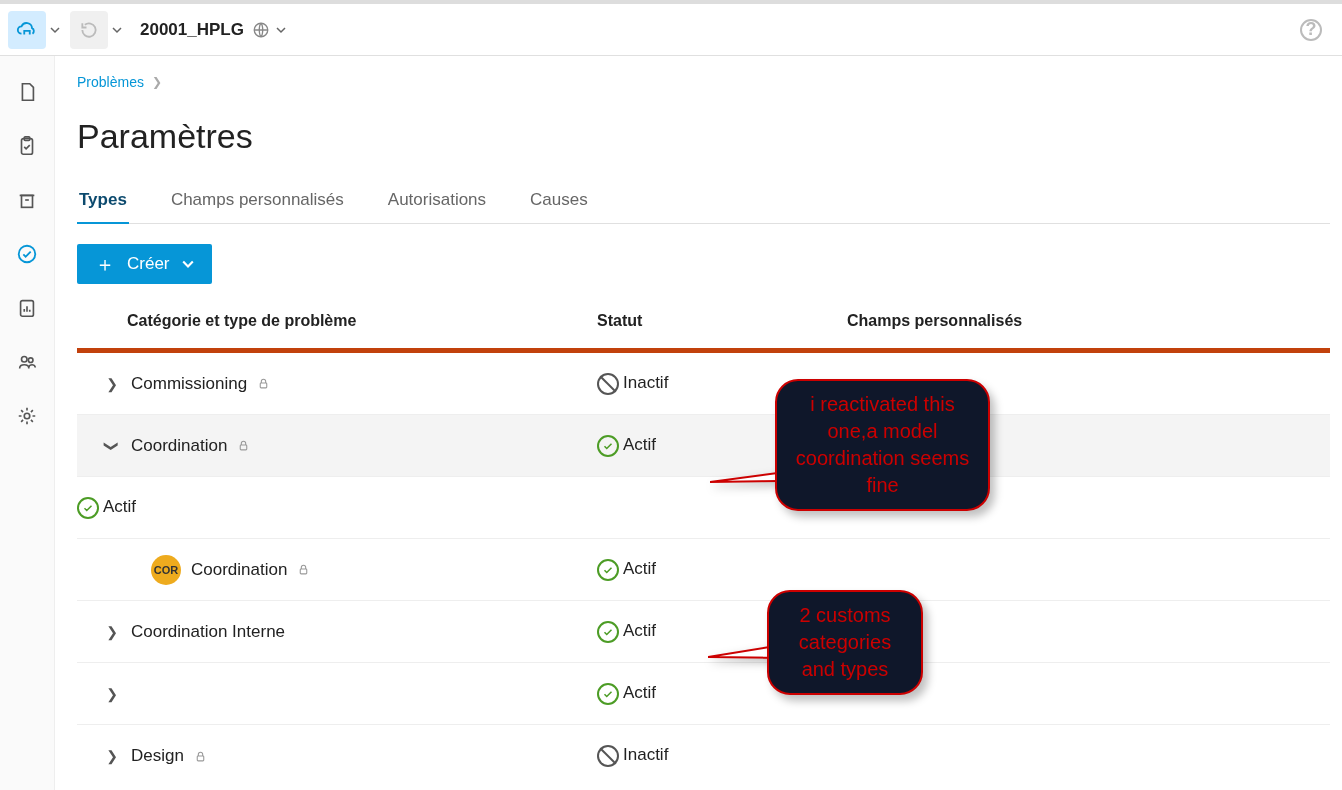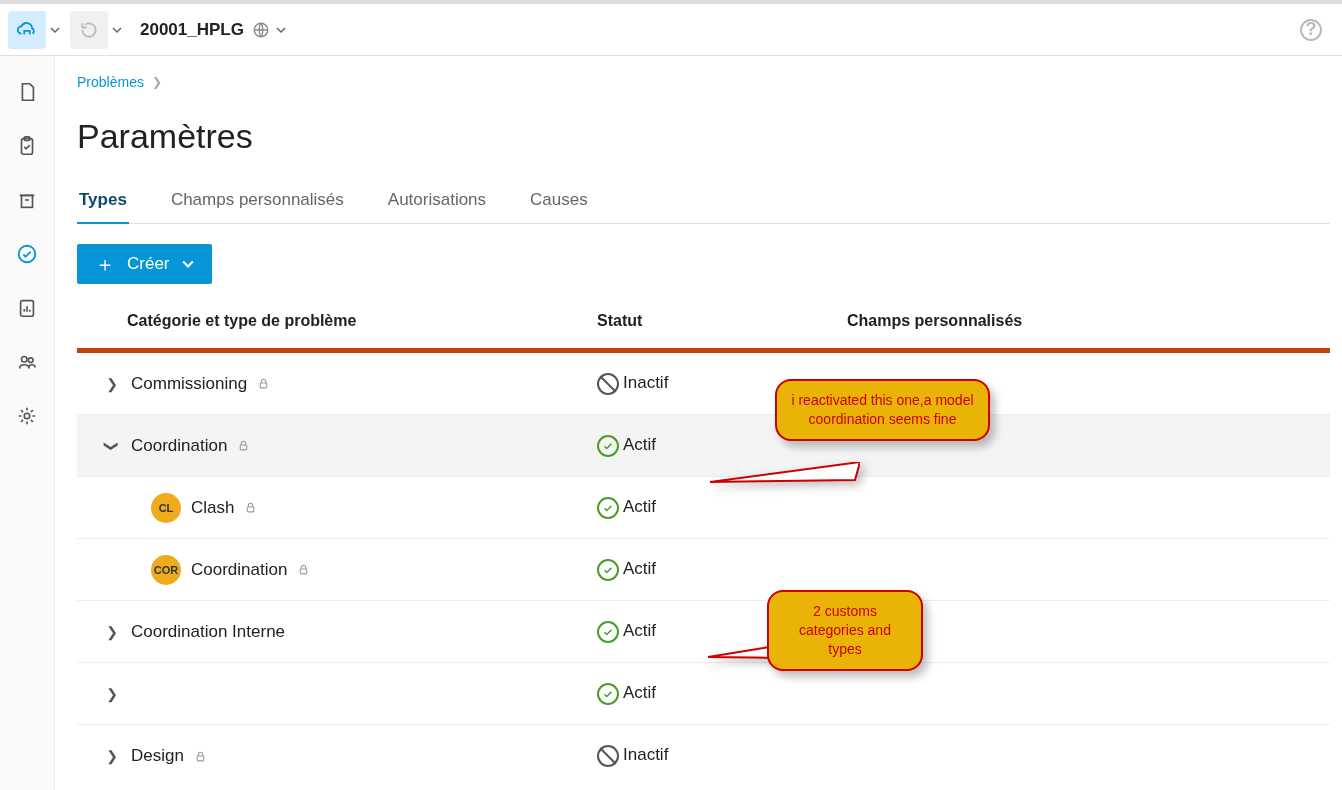--- a/index.html
+++ b/index.html
@@ -53,21 +53,21 @@
   .row .col-stat { display: flex; align-items: flex-start; gap: 4px; }
 
   .status-icon { width: 22px; height: 22px; border-radius: 50%; display: inline-flex; align-items: center; justify-content: center; }
   .status-icon.active { border: 2px solid #4c9c25; color: #4c9c25; }
   .status-icon.inactive-ban { border: 2px solid #555; position: relative; }
   .status-icon.inactive-ban::after { content: ""; position: absolute; width: 22px; height: 2px; background: #555; transform: rotate(45deg); }
 
   .type-badge { width: 30px; height: 30px; border-radius: 50%; background: #eeab1e; color: #333; font-size: 11px; font-weight: 700; display: inline-flex; align-items: center; justify-content: center; }
 
   
-  .callout { position: absolute; background: #eab308; border: 2px solid #c00; border-radius: 16px; padding: 10px 14px; color: #c00; font-size: 14px; text-align: center; line-height: 1.35; box-shadow: 5px 6px 8px rgba(0,0,0,0.25); z-index: 50; }
+  .callout { position: absolute; background: #0f172a; border: 2px solid #c00; border-radius: 23px; padding: 10px 14px; color: #c00; font-size: 20px; text-align: center; line-height: 1.35; box-shadow: 5px 6px 8px rgba(0,0,0,0.25); z-index: 50; }
   .callout-tail { position: absolute; width: 0; height: 0; z-index: 49; }
   .callout-tail svg { filter: drop-shadow(4px 4px 5px rgba(0,0,0,0.25)); }
 
   svg { display: block; }
 </style>
 </head>
 <body>
 
 <div class="topbar">
   <div class="icon-btn home-btn">
@@ -222,30 +222,20 @@
             <svg width="12" height="12" viewBox="0 0 24 24" fill="none" stroke="#4c9c25" stroke-width="3">
               <path d="M5 12.5l4.5 4.5L19 7.5"></path>
             </svg>
           </span>
         <span>Actif</span>
       </div>
       <div class="col-cust"></div>
     </div>
 
     <div class="row child">
-      <div class="col-cat">
-        <span class="type-badge">CL</span>
-        <span>Clash</span>
-        <span class="lock">
-            <svg width="13" height="13" viewBox="0 0 24 24" fill="none" stroke="#999" stroke-width="2">
-              <rect x="6" y="11" width="12" height="9" rx="1.5"></rect>
-              <path d="M8 11V8a4 4 0 0 1 8 0v3"></path>
-            </svg>
-          </span>
-      </div>
       <div class="col-stat">
         <span class="status-icon active">
             <svg width="12" height="12" viewBox="0 0 24 24" fill="none" stroke="#4c9c25" stroke-width="3">
               <path d="M5 12.5l4.5 4.5L19 7.5"></path>
             </svg>
           </span>
         <span>Actif</span>
       </div>
       <div class="col-cust"></div>
     </div>

